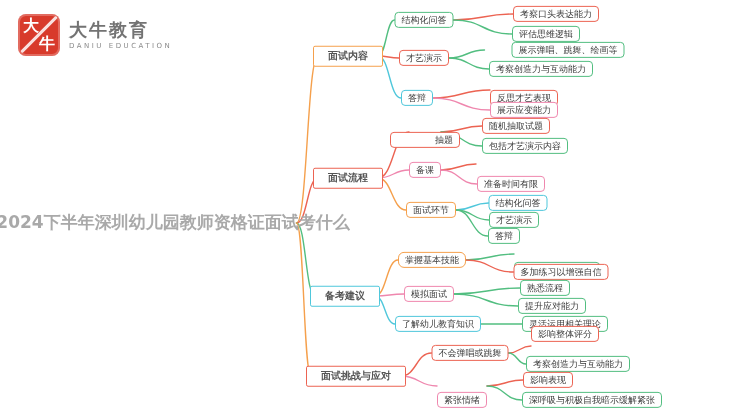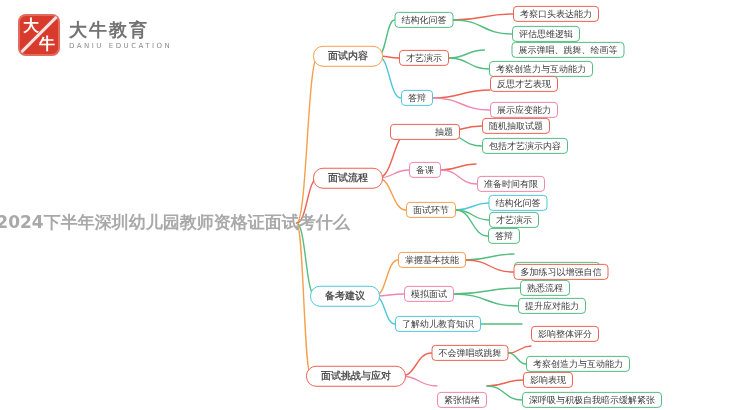--- a/index.html
+++ b/index.html
@@ -30,21 +30,21 @@
     color: #3a3a3a;
     white-space: nowrap;
     z-index: 2;
     cursor: pointer;
   }
   .node.l1 {
     font-size: 10px;
     font-weight: bold;
     color: #555;
     padding: 3px 14px;
-    border-radius: 10px;
+    border-radius: 2px;
   }
   .node.root {
     border: none;
     background: transparent;
     color: #a9a9a9;
     font-size: 17px;
     font-weight: bold;
     padding: 2px 4px;
     cursor: default;
   }
@@ -152,40 +152,41 @@
     </svg>
 <div class="node root" style="left: 173px; top: 223px;">2024下半年深圳幼儿园教师资格证面试考什么</div>
     <div class="node l1" style="left: 348px; top: 56px; border-color: rgb(245, 160, 76);">面试内容</div>
     <div class="node" style="left: 424px; top: 20px; border-color: rgb(82, 190, 128);">结构化问答</div>
     <div class="node" style="left: 556px; top: 14px; border-color: rgb(236, 99, 82);">考察口头表达能力</div>
     <div class="node" style="left: 546px; top: 34px; border-color: rgb(82, 190, 128);">评估思维逻辑</div>
     <div class="node" style="left: 424px; top: 58px; border-color: rgb(236, 99, 82);">才艺演示</div>
     <div class="node" style="left: 541px; top: 50px; border-color: rgb(82, 190, 128); margin-left: 27px;">展示弹唱、跳舞、绘画等</div>
     <div class="node" style="left: 541px; top: 69px; border-color: rgb(82, 190, 128);">考察创造力与互动能力</div>
     <div class="node" style="left: 417px; top: 98px; border-color: rgb(79, 199, 219);">答辩</div>
-    <div class="node" style="left: 524px; top: 84px; border-color: rgb(236, 99, 82);">反思才艺表现</div>
+    <div class="node" style="left: 524px; top: 98px; border-color: rgb(236, 99, 82);">反思才艺表现</div>
     <div class="node" style="left: 524px; top: 110px; border-color: rgb(239, 135, 174);">展示应变能力</div>
     <div class="node l1" style="left: 348px; top: 178px; border-color: rgb(236, 99, 82);">面试流程</div>
-    <div class="node" style="left: 425px; top: 132px; border-color: rgb(236, 99, 82); padding-left: 44px;">抽题</div>
+    <div class="node" style="left: 425px; top: 140px; border-color: rgb(236, 99, 82); padding-left: 44px;">抽题</div>
     <div class="node" style="left: 516px; top: 126px; border-color: rgb(236, 99, 82);">随机抽取试题</div>
     <div class="node" style="left: 525px; top: 146px; border-color: rgb(82, 190, 128);">包括才艺演示内容</div>
     <div class="node" style="left: 425px; top: 170px; border-color: rgb(239, 135, 174);">备课</div>
     <div class="node" style="left: 511px; top: 184px; border-color: rgb(239, 135, 174);">准备时间有限</div>
     <div class="node" style="left: 431px; top: 210px; border-color: rgb(245, 160, 76);">面试环节</div>
     <div class="node" style="left: 518px; top: 203px; border-color: rgb(79, 199, 219);">结构化问答</div>
     <div class="node" style="left: 514px; top: 220px; border-color: rgb(82, 190, 128);">才艺演示</div>
     <div class="node" style="left: 504px; top: 236px; border-color: rgb(82, 190, 128);">答辩</div>
     <div class="node l1" style="left: 345px; top: 296px; border-color: rgb(79, 199, 219);">备考建议</div>
-    <div class="node" style="left: 432px; top: 260px; border-color: rgb(245, 160, 76);">掌握基本技能</div>
+    <div class="node" style="left: 432px; top: 260px; border-color: rgb(245, 160, 76); border-radius: 6px;">掌握基本技能</div>
     <div class="node" style="left: 557px; top: 270px; border-color: rgb(82, 190, 128);">至少一到三项技能</div>
     <div class="node" style="left: 561px; top: 272px; border-color: rgb(236, 99, 82);">多加练习以增强自信</div>
     <div class="node" style="left: 429px; top: 294px; border-color: rgb(239, 135, 174);">模拟面试</div>
     <div class="node" style="left: 545px; top: 288px; border-color: rgb(82, 190, 128);">熟悉流程</div>
     <div class="node" style="left: 552px; top: 306px; border-color: rgb(82, 190, 128);">提升应对能力</div>
     <div class="node" style="left: 438px; top: 324px; border-color: rgb(79, 199, 219);">了解幼儿教育知识</div>
+    <div class="node" style="left: 565px; top: 324px; border-color: rgb(82, 190, 128);">灵活运用相关理论</div>
     <div class="node l1" style="left: 356px; top: 376px; border-color: rgb(236, 99, 82);">面试挑战与应对</div>
     <div class="node" style="left: 470px; top: 353px; border-color: rgb(236, 99, 82);">不会弹唱或跳舞</div>
     <div class="node" style="left: 565px; top: 334px; border-color: rgb(236, 99, 82);">影响整体评分</div>
     <div class="node" style="left: 578px; top: 364px; border-color: rgb(82, 190, 128);">考察创造力与互动能力</div>
     <div class="node" style="left: 462px; top: 400px; border-color: rgb(239, 135, 174);">紧张情绪</div>
     <div class="node" style="left: 548px; top: 380px; border-color: rgb(236, 99, 82);">影响表现</div>
     <div class="node" style="left: 592px; top: 400px; border-color: rgb(82, 190, 128);">深呼吸与积极自我暗示缓解紧张</div>
   </div>
 
 </body></html>

